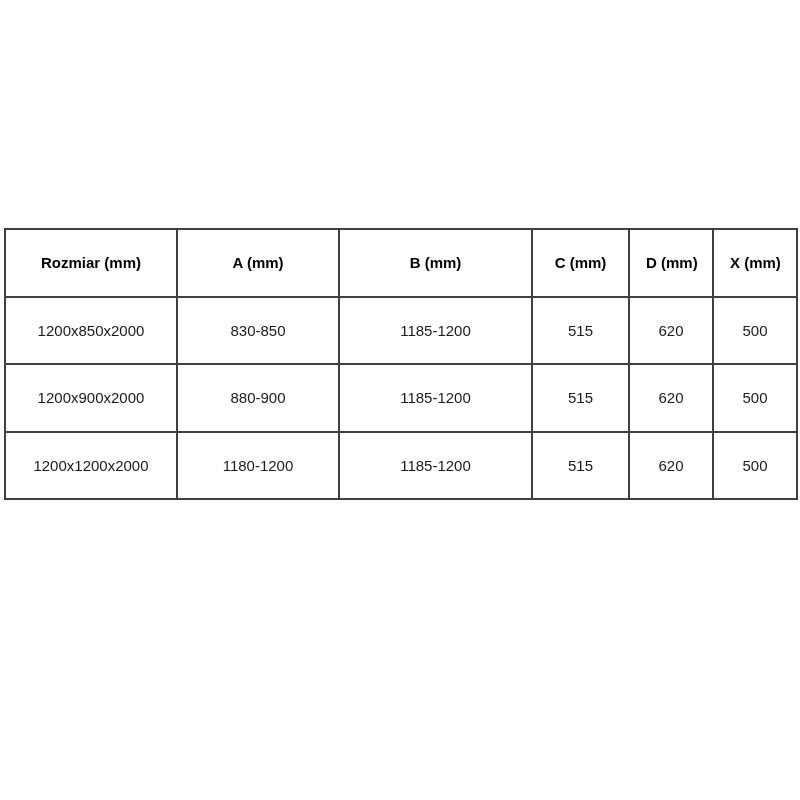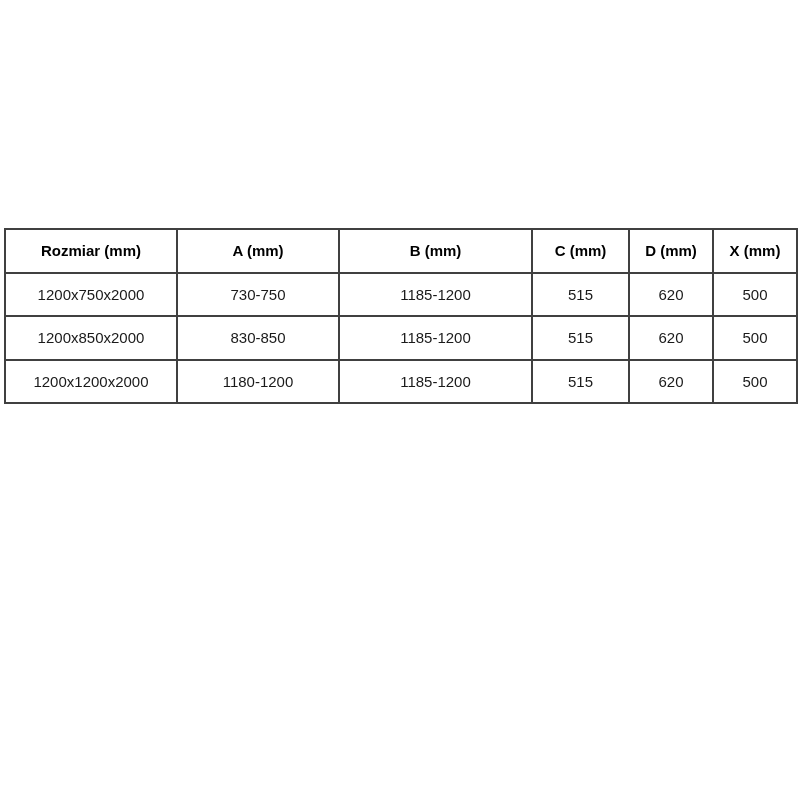--- a/index.html
+++ b/index.html
@@ -22,21 +22,21 @@
     table-layout: fixed;
     width: 792px;
     color: #1a1a1a;
   }
   table.spec-table th,
   table.spec-table td {
     border: 2px solid #404040;
     text-align: center;
     vertical-align: middle;
     height: 33.5px; 
-    padding: 4px;
+    padding: 16px;
     font-size: 15px;
     line-height: 1;
     overflow: hidden;
     white-space: nowrap;
   }
   table.spec-table th {
     font-weight: bold;
     color: #000000;
   }
   col.c1 { width: 172px; }
@@ -64,30 +64,30 @@
         <th>Rozmiar (mm)</th>
         <th>A (mm)</th>
         <th>B (mm)</th>
         <th>C (mm)</th>
         <th>D (mm)</th>
         <th>X (mm)</th>
       </tr>
     </thead>
     <tbody>
       <tr>
-        <td>1200x750x2000</td>
-        <td>730-750</td>
+        <td>1200x850x2000</td>
+        <td>830-850</td>
         <td>1185-1200</td>
         <td>515</td>
         <td>620</td>
         <td>500</td>
       </tr>
       <tr>
-        <td>1200x850x2000</td>
-        <td>830-850</td>
+        <td>1200x900x2000</td>
+        <td>880-900</td>
         <td>1185-1200</td>
         <td>515</td>
         <td>620</td>
         <td>500</td>
       </tr>
       <tr>
         <td>1200x1200x2000</td>
         <td>1180-1200</td>
         <td>1185-1200</td>
         <td>515</td>

